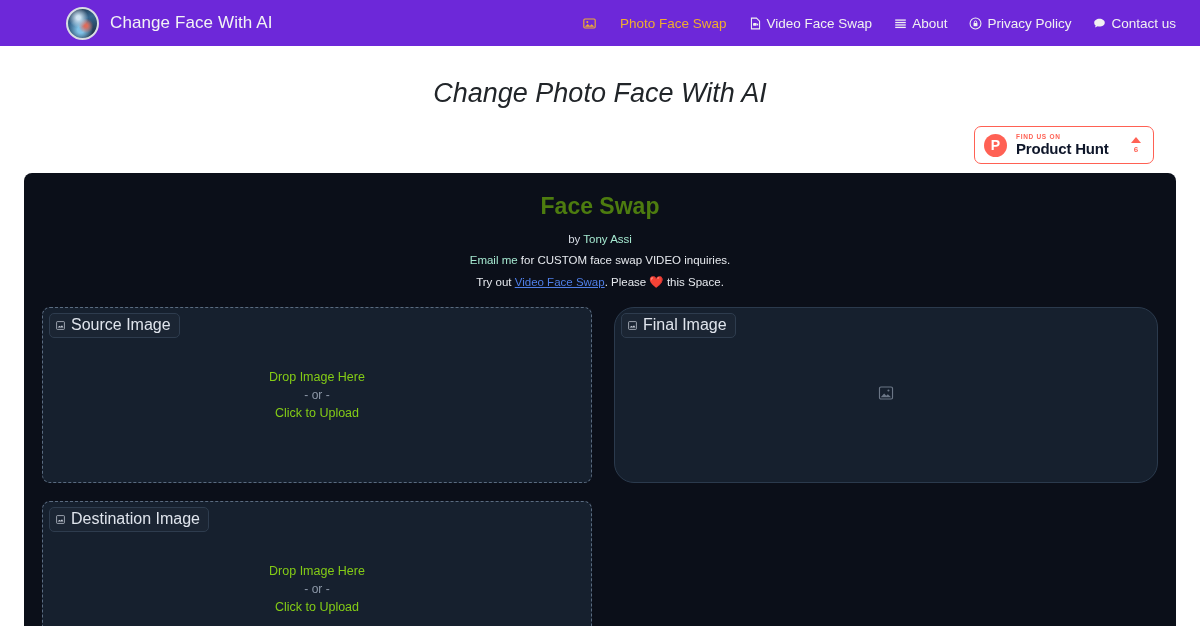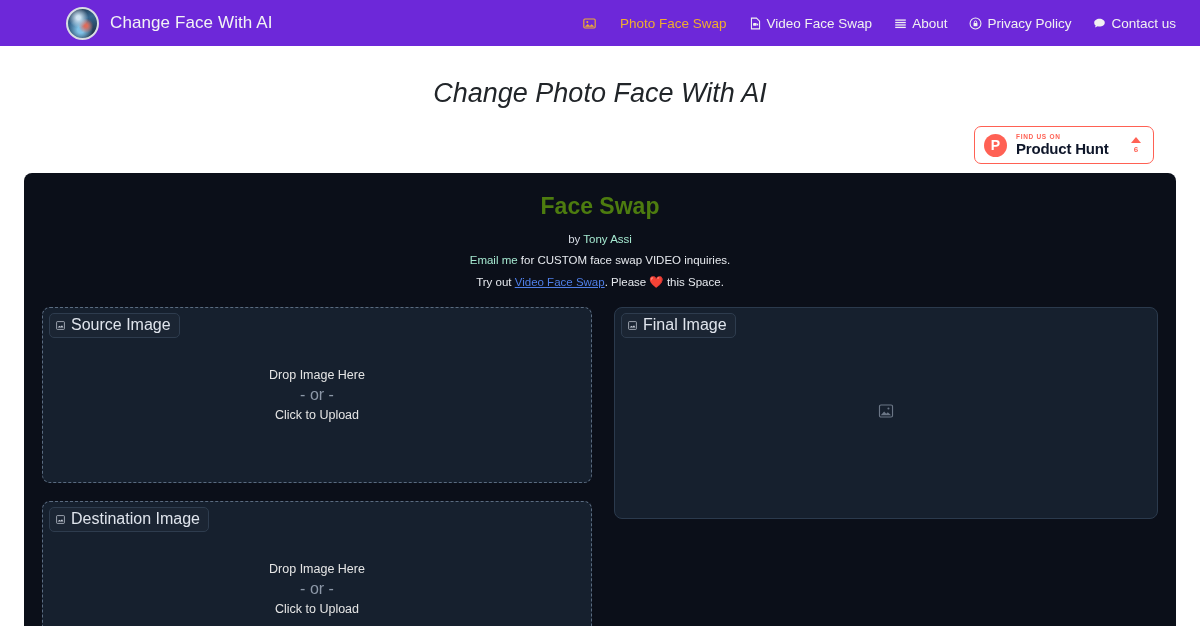--- a/index.html
+++ b/index.html
@@ -177,21 +177,21 @@
 
   .io-block {
     background: #16202e;
     border-radius: 8px;
     position: relative;
     margin-bottom: 18px;
   }
   .io-block.dashed { border: 1.5px dashed #5a6b80; }
   .io-block.solid  { border: 1.5px solid #2b3a4d; }
   .io-block.tall   { height: 176px; }
-  .io-block.full   { height: 212px; }
+  .io-block.full   { height: 176px; border-radius: 20px; }
 
   .blk-label {
     position: absolute;
     top: 5px;
     left: 6px;
     background: #1b2533;
     border: 1px solid #2e3c4e;
     border-radius: 5px;
     padding: 2px 8px 3px 6px;
     display: flex;
@@ -203,22 +203,22 @@
   }
   .blk-label svg { display: block; }
 
   .drop-center {
     position: absolute;
     top: 50%; left: 50%;
     transform: translate(-50%, -50%);
     text-align: center;
     width: 100%;
   }
-  .drop-main { color: #e5e5e5; font-size: 12.5px; }
-  .drop-or   { color: #8d98a8; font-size: 16px; margin: 4px 0 4px; }
+  .drop-main { color: #84cc16; font-size: 12.5px; }
+  .drop-or   { color: #8d98a8; font-size: 12px; margin: 4px 0 4px; }
 
   .ph-img-icon {
     position: absolute;
     top: 50%; left: 50%;
     transform: translate(-50%, -50%);
   }
 
   
   .clip-block { height: 176px; }
 </style>

